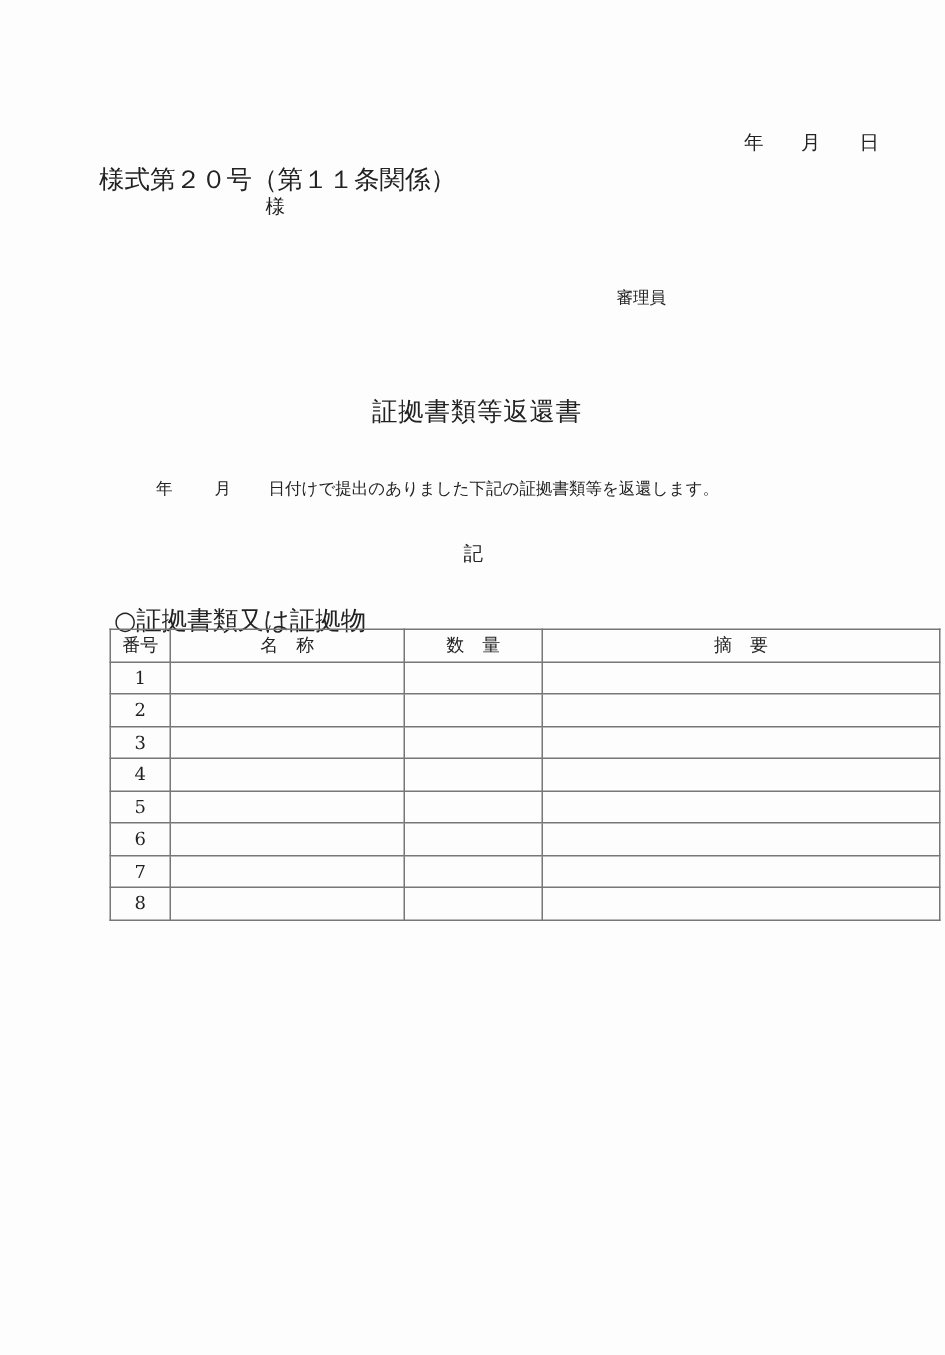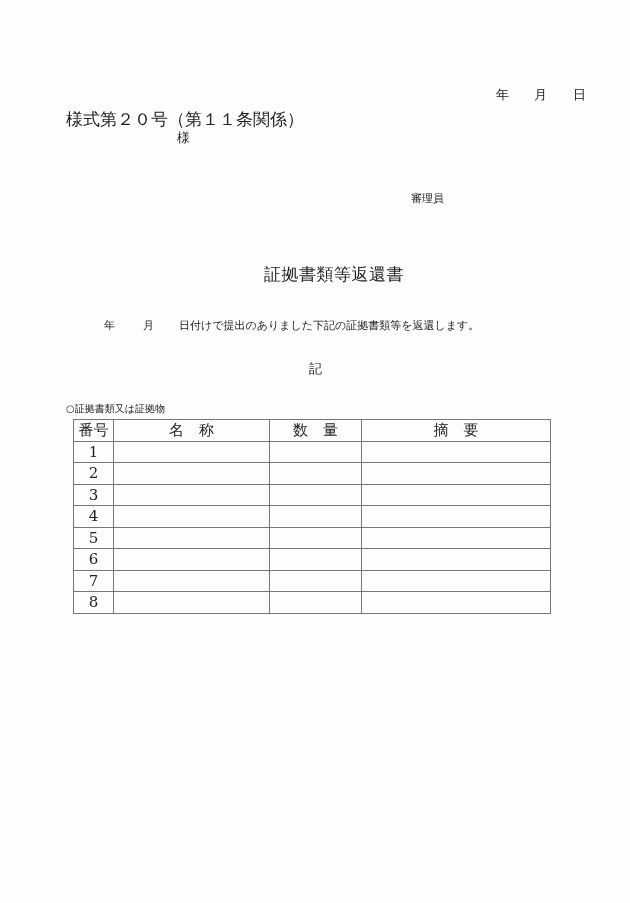--- a/index.html
+++ b/index.html
@@ -7,27 +7,27 @@
     width: 630px; height: 903px; background: #fdfdfd; position: relative;
     font-family: "DejaVu Serif", "Liberation Serif", serif; color: #222;
     overflow: hidden;
   }
   .abs { position: absolute; white-space: nowrap; }
   .form-no { left: 66px; top: 64px; font-size: 17px; margin-top: 44px; }
   .date-line { left: 476px; top: 86px; font-size: 13px; margin-left: 20px; }
   .date-line span { display: inline-block; }
   .addressee { left: 177px; top: 129px; font-size: 13px; }
   .sender { left: 411px; top: 191px; font-size: 11px; }
-  .title { left: 248px; top: 263px; font-size: 17px; letter-spacing: 0.5px; margin-left: 16px; }
+  .title { left: 248px; top: 263px; font-size: 17px; letter-spacing: 0.5px; }
   .body-text { left: 104px; top: 318px; font-size: 11px; }
   .ki { left: 309px; top: 360px; font-size: 13px; }
-  .section-label { left: 66px; top: 402px; font-size: 10px; }
+  .section-label { left: 76px; top: 402px; font-size: 17px; }
   table.list {
-    position: absolute; left: 73px; top: 419px; width: 478px;
-    border-collapse: collapse; font-size: 15px;
+    position: absolute; left: 73px; top: 419px; width: 554px;
+    border-collapse: collapse; font-size: 12px;
   }
   table.list th, table.list td {
     border: 1px solid #777; height: 20.5px; padding: 0; text-align: center;
     font-weight: normal;
   }
   th.c-no { width: 39px; }
   th.c-name { width: 155px; }
   th.c-qty { width: 91px; }
   th.c-note { }
 </style>

